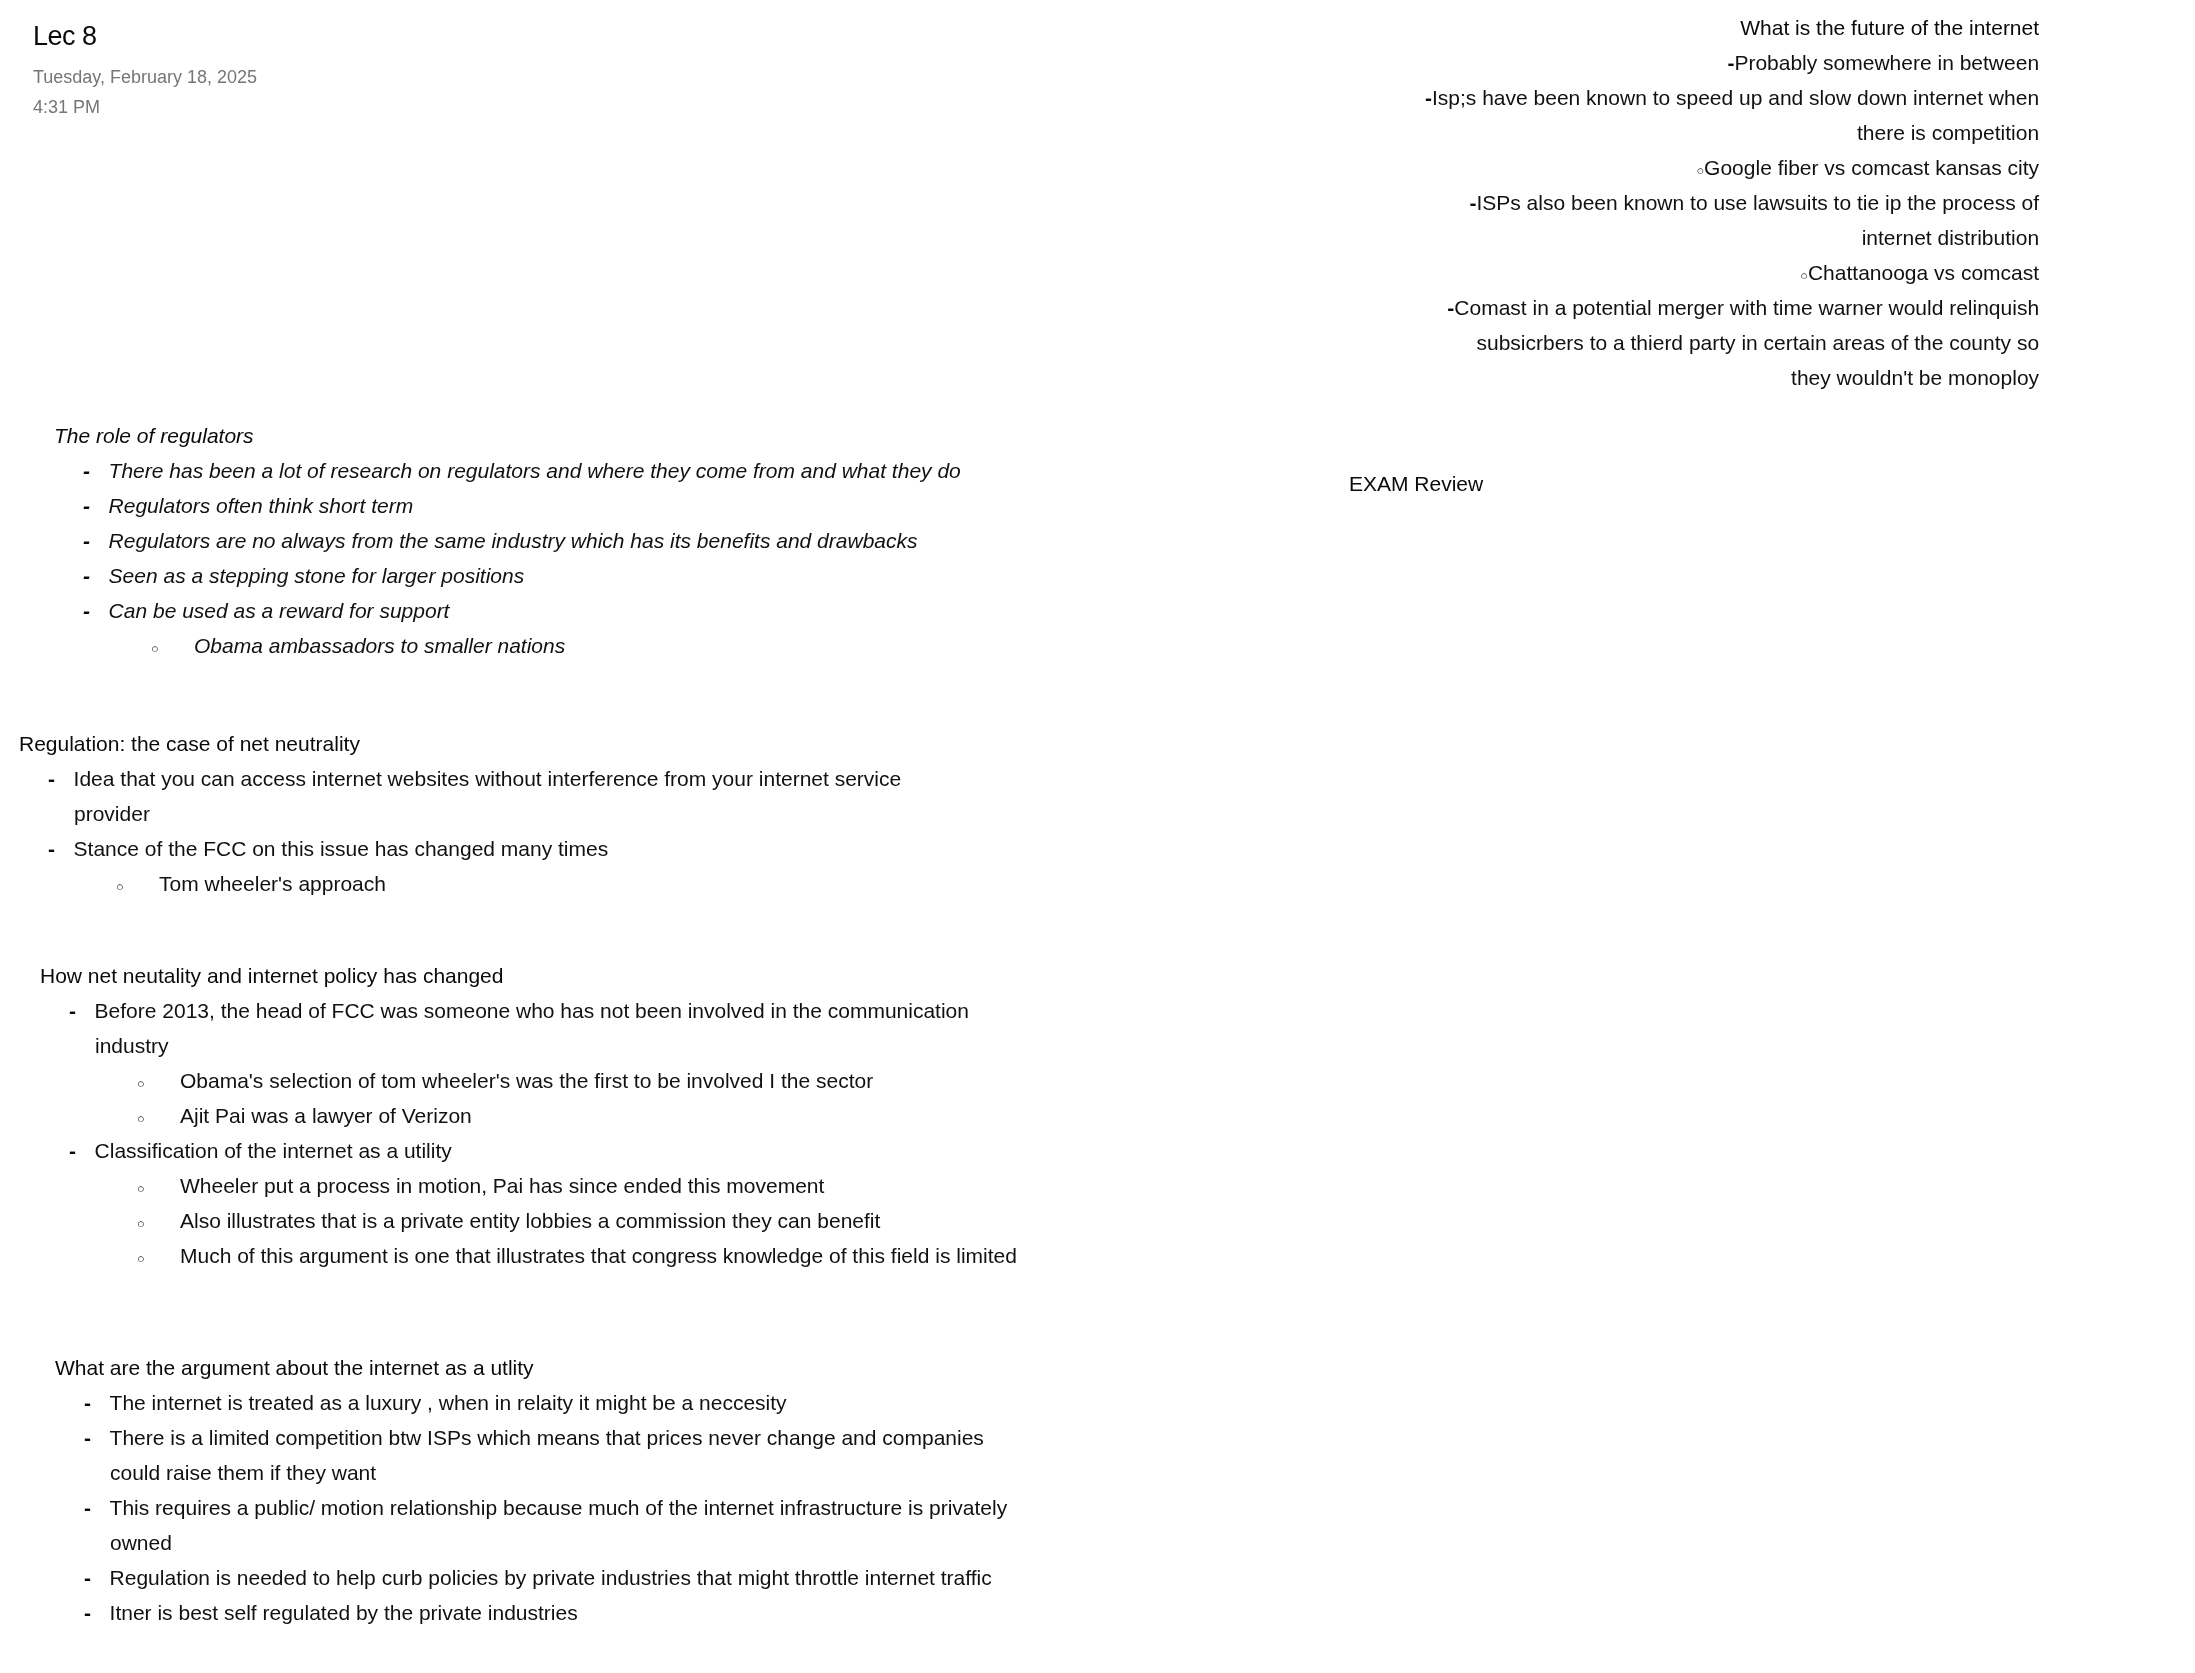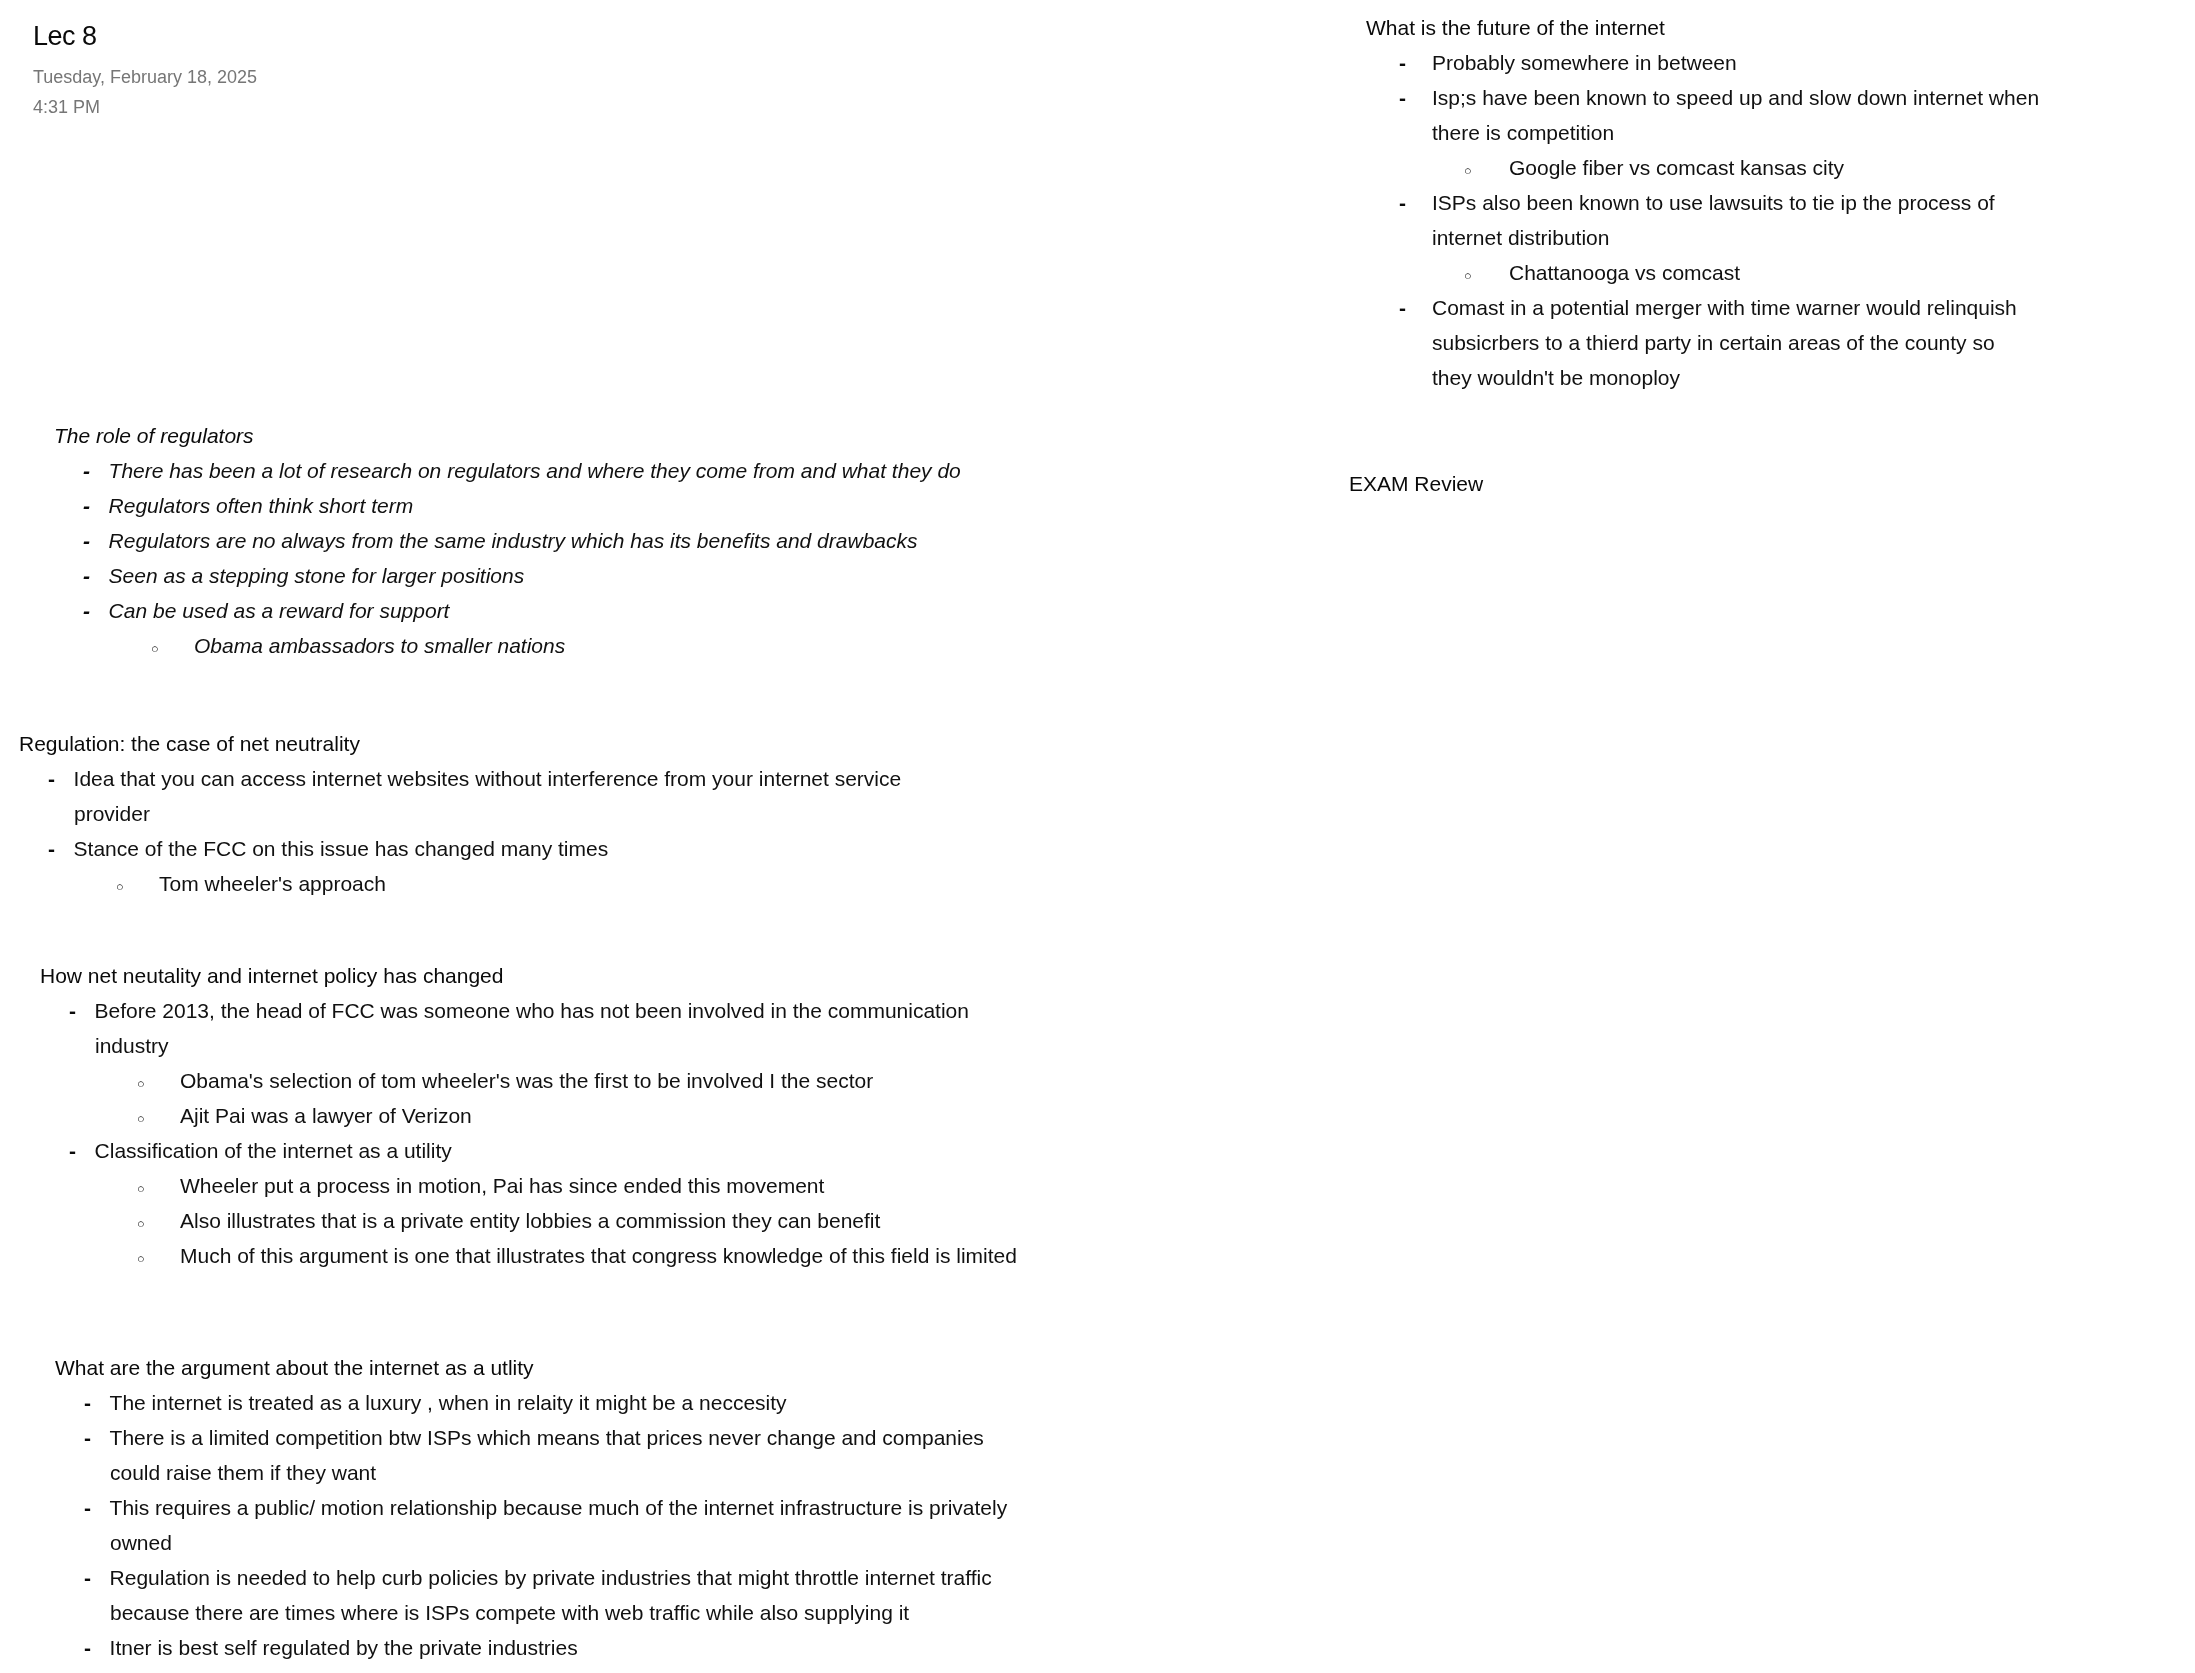--- a/index.html
+++ b/index.html
@@ -31,21 +31,21 @@
   .sec-right .l1{padding-left:33px;}
   .sec-right .l1 .mk{width:33px;}
   .sec-right .l1.cont{padding-left:66px;}
   .sec-right .l2{padding-left:98px;}
   .sec-right .l2 .mk{width:45px;}
   
   .pos-s1{left:54px;top:418px;font-style:italic;}
   .pos-s2{left:19px;top:726px;}
   .pos-s3{left:40px;top:958px;}
   .pos-s4{left:55px;top:1350px;}
-  .pos-r1{left:1366px;top:10.4px;}
+  .pos-r1{left:1366px;top:10.4px;text-align:right;}
   .pos-r2{left:1349px;top:466px;}
 </style>
 </head>
 <body>
 
 <div class="canvas">
 
   <div class="title-block">
     <div class="title">Lec 8</div>
     <div class="meta">Tuesday, February 18, 2025</div>
@@ -83,21 +83,20 @@
   </div>
 
   <div class="section sec-left pos-s4">
     <div class="line head">What are the argument about the internet as a utlity</div>
     <div class="line l1"><span class="mk mk-dash">-</span><span>The internet is treated as a luxury , when in relaity it might be a neccesity</span></div>
     <div class="line l1"><span class="mk mk-dash">-</span><span>There is a limited competition btw ISPs which means that prices never change and companies</span></div>
     <div class="line l1 cont"><span>could raise them if they want</span></div>
     <div class="line l1"><span class="mk mk-dash">-</span><span>This requires a public/ motion relationship because much of the internet infrastructure is privately</span></div>
     <div class="line l1 cont"><span>owned</span></div>
     <div class="line l1"><span class="mk mk-dash">-</span><span>Regulation is needed to help curb policies by private industries that might throttle internet traffic</span></div>
-    <div class="line l1 cont"><span>because there are times where is ISPs compete with web traffic while also supplying it</span></div>
     <div class="line l1"><span class="mk mk-dash">-</span><span>Itner is best self regulated by the private industries</span></div>
   </div>
 
   <div class="section sec-right pos-r1">
     <div class="line head">What is the future of the internet</div>
     <div class="line l1"><span class="mk mk-dash">-</span><span>Probably somewhere in between</span></div>
     <div class="line l1"><span class="mk mk-dash">-</span><span>Isp;s have been known to speed up and slow down internet when</span></div>
     <div class="line l1 cont"><span>there is competition</span></div>
     <div class="line l2"><span class="mk mk-circ">○</span><span>Google fiber vs comcast kansas city</span></div>
     <div class="line l1"><span class="mk mk-dash">-</span><span>ISPs also been known to use lawsuits to tie ip the process of</span></div>

